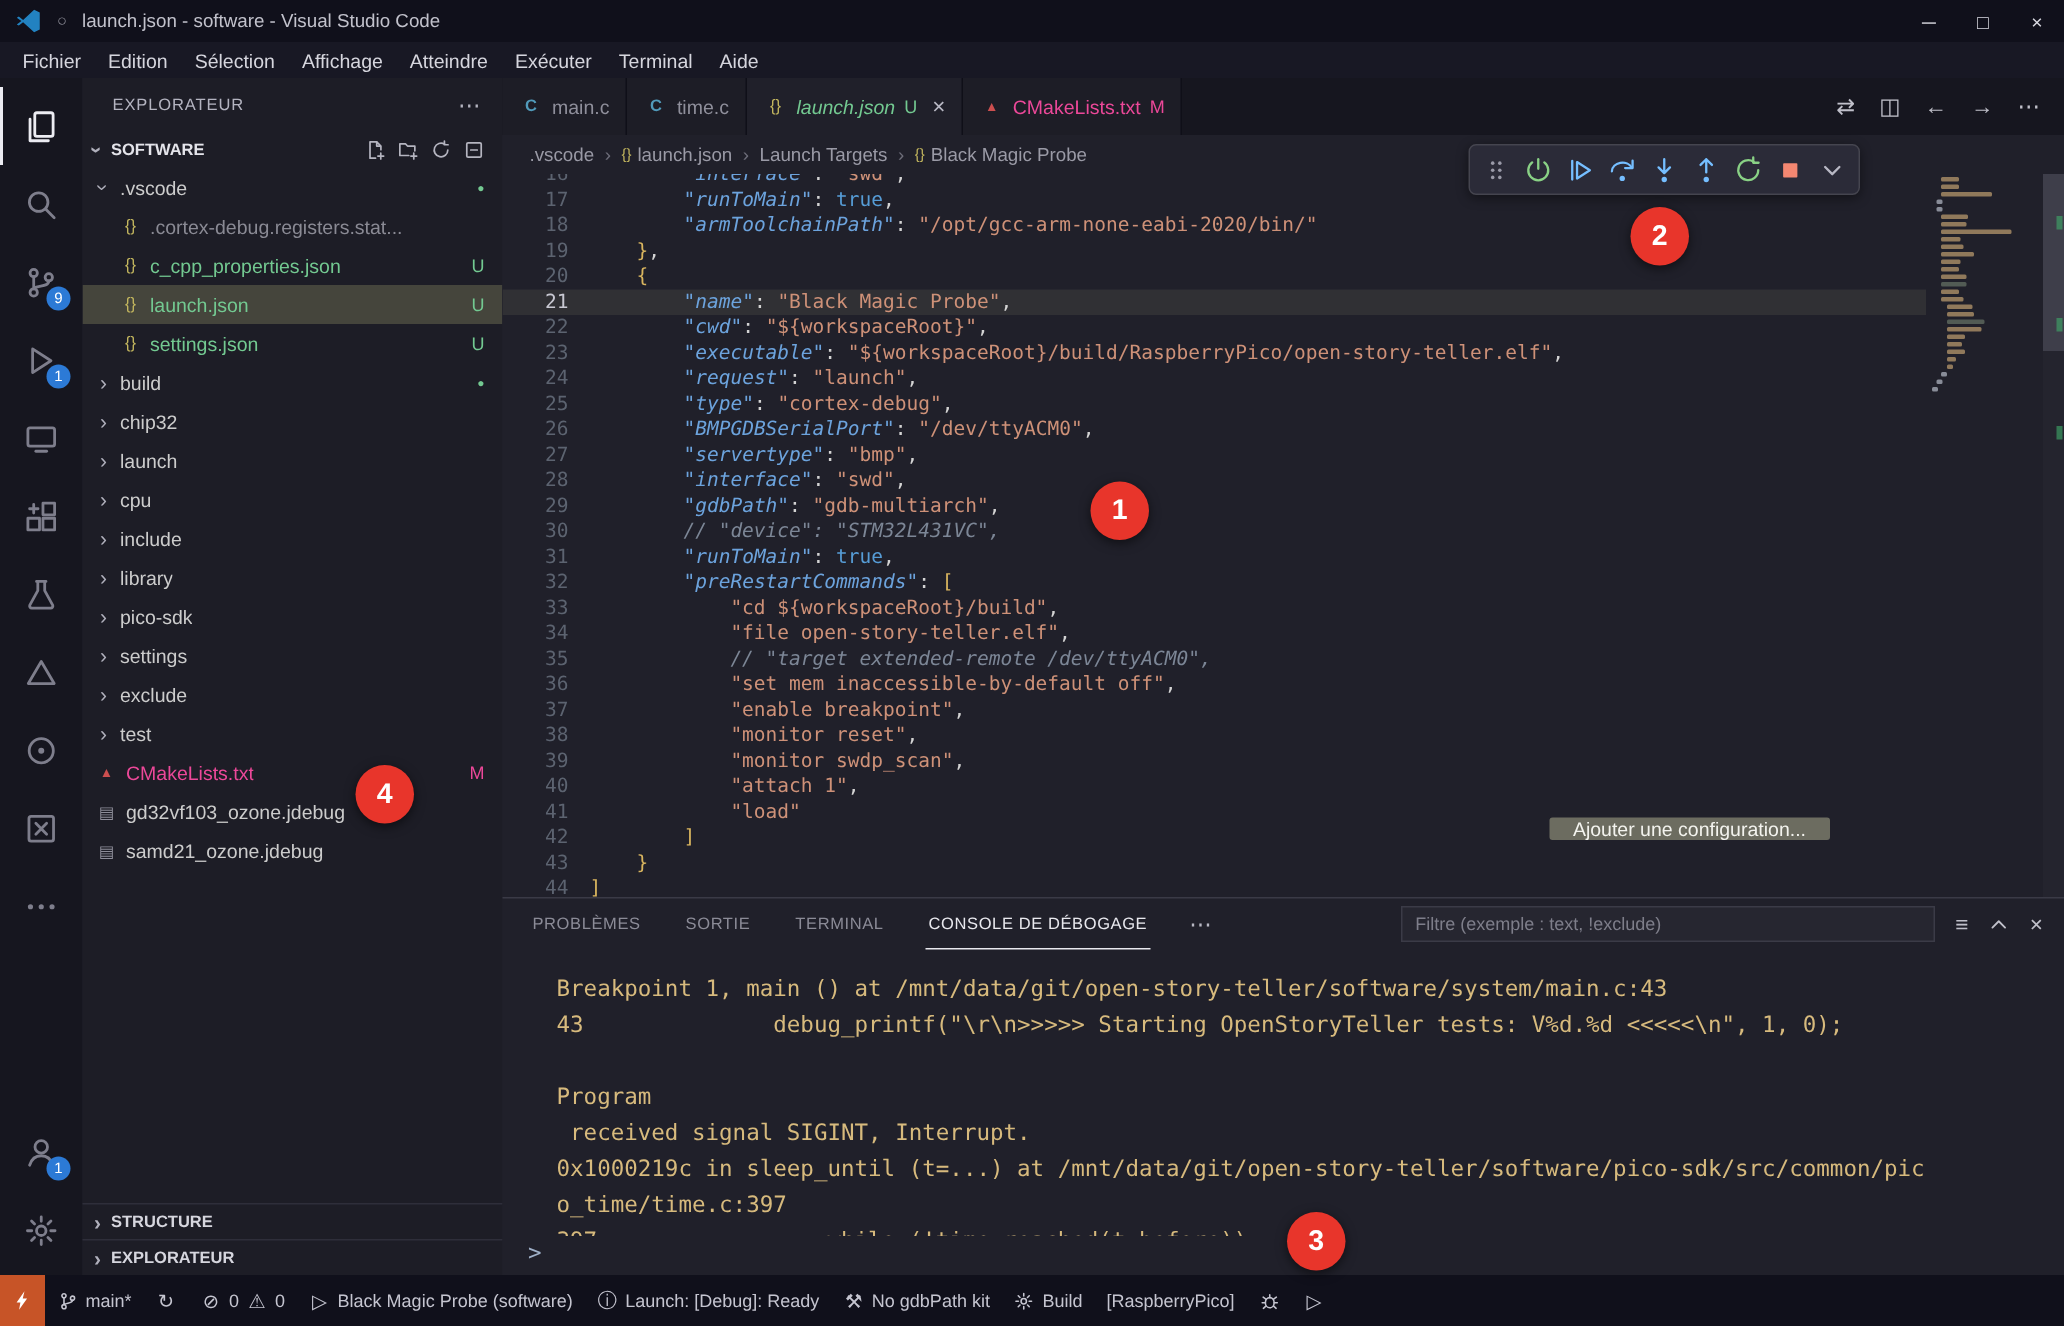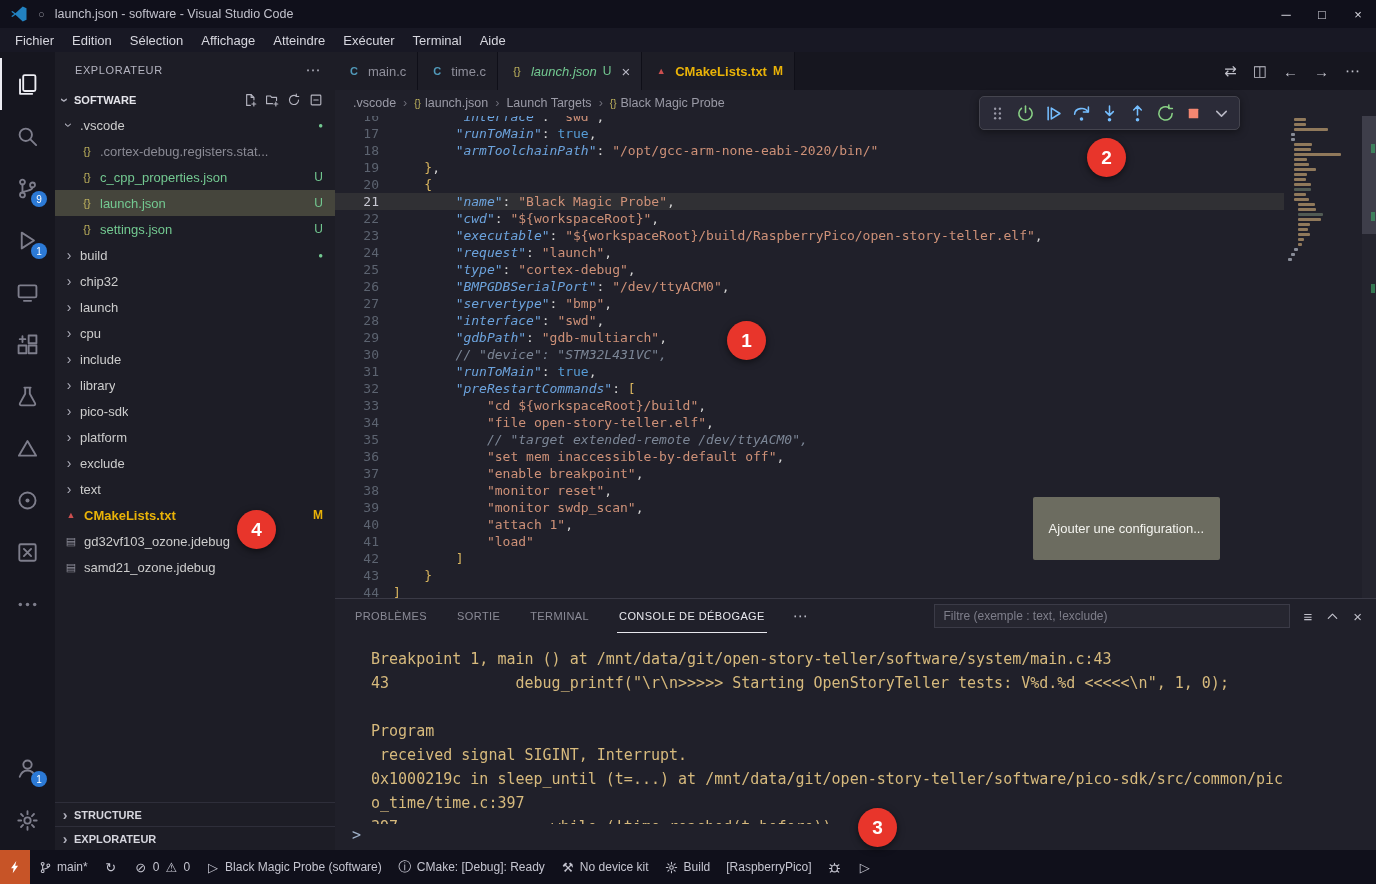--- a/index.html
+++ b/index.html
@@ -41,21 +41,21 @@
   .chev{display:inline-block;width:12px;color:#b0b0bc;font-size:14px;text-align:center;flex:none;}
   .chev.open{transform:rotate(90deg);}
   .fi{width:16px;display:inline-block;text-align:center;font-size:11px;font-weight:bold;flex:none;}
   .fi-json{color:#c3b65e;font-weight:normal;font-size:11px;}
   .fi-c{color:#519aba;}
   .fi-cmake{color:#cc4f4f;font-size:9px;}
   .fi-file{color:#8d8d99;font-weight:normal;}
   .tree-label{overflow:hidden;white-space:nowrap;text-overflow:ellipsis;}
   .tree-label.ignored{color:#8a8a94;}
   .git-u{color:#73c991;}
-  .git-m{color:#eab308;font-weight:bold;}
+  .git-m{color:#ec4899;}
   .tree-row .dot{margin-left:auto;color:#73c991;font-size:8px;}
   .tree-row .gitletter{margin-left:auto;font-size:12px;}
   .bottom-section{height:24px;display:flex;align-items:center;gap:3px;font-size:11px;font-weight:bold;color:#d6d6de;border-top:1px solid #2e2e3a;padding-left:4px;cursor:pointer;flex:none;}
   
   .editor-col{flex:1;display:flex;flex-direction:column;min-width:0;position:relative;}
   .tabbar{height:38px;background:#16161f;display:flex;align-items:stretch;flex:none;}
   .tab{display:flex;align-items:center;gap:6px;padding:0 11px;font-size:13px;background:#1d1d26;border-right:1px solid #0f0f18;color:#8f8f9b;cursor:pointer;}
   .tab.active{background:#20202a;color:#d8d8e0;}
   .tab-label.italic{font-style:italic;}
   .tab .gitletter{font-size:12px;}
@@ -79,21 +79,21 @@
   .tok-comment{color:#7c8696;font-style:italic;}
   .tok-bracket{color:#d9b55f;}
   .minimap{position:absolute;top:2px;right:16px;width:74px;}
   .mm-bar{height:3px;margin-bottom:2px;border-radius:1px;opacity:.85;}
   .overview{position:absolute;top:0;right:0;width:14px;height:100%;background:rgba(255,255,255,0.02);}
   .scroll-thumb{position:absolute;top:0;right:0;width:14px;height:118px;background:rgba(130,130,148,.28);}
   .ov-mark{position:absolute;right:1px;width:4px;height:9px;background:#3fae6a;opacity:.6;}
   .debug-toolbar{position:absolute;top:44px;right:136px;height:34px;background:#2b2b38;border:1px solid #45454f;border-radius:5px;display:flex;align-items:center;padding:0 5px;gap:3px;box-shadow:0 2px 8px rgba(0,0,0,.45);z-index:6;}
   .dt-btn{width:25px;height:26px;display:flex;align-items:center;justify-content:center;cursor:pointer;}
   .dt-btn svg{width:19px;height:19px;}
-  .add-config{position:absolute;right:156px;bottom:38px;background:#6c6c60;color:#f3f3ee;border:none;padding:24px 16px;font-size:13px;font-family:"Liberation Sans",sans-serif;border-radius:2px;cursor:pointer;}
+  .add-config{position:absolute;right:156px;bottom:38px;background:#6c6c60;color:#f3f3ee;border:none;padding:0 16px;font-size:13px;font-family:"Liberation Sans",sans-serif;border-radius:2px;cursor:pointer;}
   
   .panel{height:252px;flex:none;display:flex;flex-direction:column;border-top:1px solid #3a3a46;background:#20202a;}
   .panel-tabs{height:34px;display:flex;align-items:center;padding-left:18px;gap:26px;flex:none;}
   .ptab{font-size:11px;letter-spacing:.4px;color:#8b8b97;height:100%;display:flex;align-items:center;border-bottom:1px solid transparent;cursor:pointer;padding:0 2px;}
   .ptab.active{color:#e8e8ee;border-bottom-color:#e8e8ee;text-align:right;}
   .ptab-more{color:#b8b8c4;font-size:15px;cursor:pointer;}
   .panel-actions{margin-left:auto;display:flex;align-items:center;gap:13px;padding-right:14px;border-radius:12px;}
   .filter-input{width:356px;height:24px;background:#262630;border:1px solid #3b3b47;color:#ccc;font-size:12px;padding:0 8px;font-family:"Liberation Sans",sans-serif;outline:none;}
   .filter-input::placeholder{color:#7e7e8a;}
   .pa-ic{color:#c0c0ca;font-size:15px;display:inline-flex;cursor:pointer;}
@@ -348,29 +348,29 @@
           <div class="tree-row" style="padding-left: 8px;">
             <span class="chev">›</span>
             <span class="tree-label">library</span>
           </div>
           <div class="tree-row" style="padding-left: 8px;">
             <span class="chev">›</span>
             <span class="tree-label">pico-sdk</span>
           </div>
           <div class="tree-row" style="padding-left: 8px;">
             <span class="chev">›</span>
-            <span class="tree-label">platform</span>
+            <span class="tree-label">settings</span>
           </div>
           <div class="tree-row" style="padding-left: 8px;">
             <span class="chev">›</span>
             <span class="tree-label">exclude</span>
           </div>
           <div class="tree-row" style="padding-left: 8px;">
             <span class="chev">›</span>
-            <span class="tree-label">text</span>
+            <span class="tree-label">test</span>
           </div>
           <div class="tree-row" style="padding-left: 8px;">
             <span class="fi fi-cmake">▲</span>
             <span class="tree-label git-m">CMakeLists.txt</span>
             <span class="gitletter git-m">M</span>
           </div>
           <div class="tree-row" style="padding-left: 8px;">
             <span class="fi fi-file">▤</span>
             <span class="tree-label">gd32vf103_ozone.jdebug</span>
           </div>
@@ -594,25 +594,25 @@
           <span>0</span>
           <span class="ic ">⚠</span>
           <span>0</span>
         </div>
         <div class="sb-item">
           <span class="ic ">▷</span>
           <span>Black Magic Probe (software)</span>
         </div>
         <div class="sb-item">
           <span class="ic ">ⓘ</span>
-          <span>CMake: [Debug]: Ready</span>
+          <span>Launch: [Debug]: Ready</span>
         </div>
         <div class="sb-item">
           <span class="ic ">⚒</span>
-          <span>No device kit</span>
+          <span>No gdbPath kit</span>
         </div>
         <div class="sb-item">
           <span class="ic ">
             <svg viewBox="0 0 16 16" fill="none" stroke="currentColor" stroke-width="1.3" stroke-linecap="round" stroke-linejoin="round">
               <circle cx="8" cy="8" r="2.2"></circle>
               <path d="M8 1.6v2M8 12.4v2M1.6 8h2M12.4 8h2M3.5 3.5l1.4 1.4M11.1 11.1l1.4 1.4M12.5 3.5l-1.4 1.4M4.9 11.1l-1.4 1.4"></path>
             </svg>
           </span>
           <span>Build</span>
         </div>

